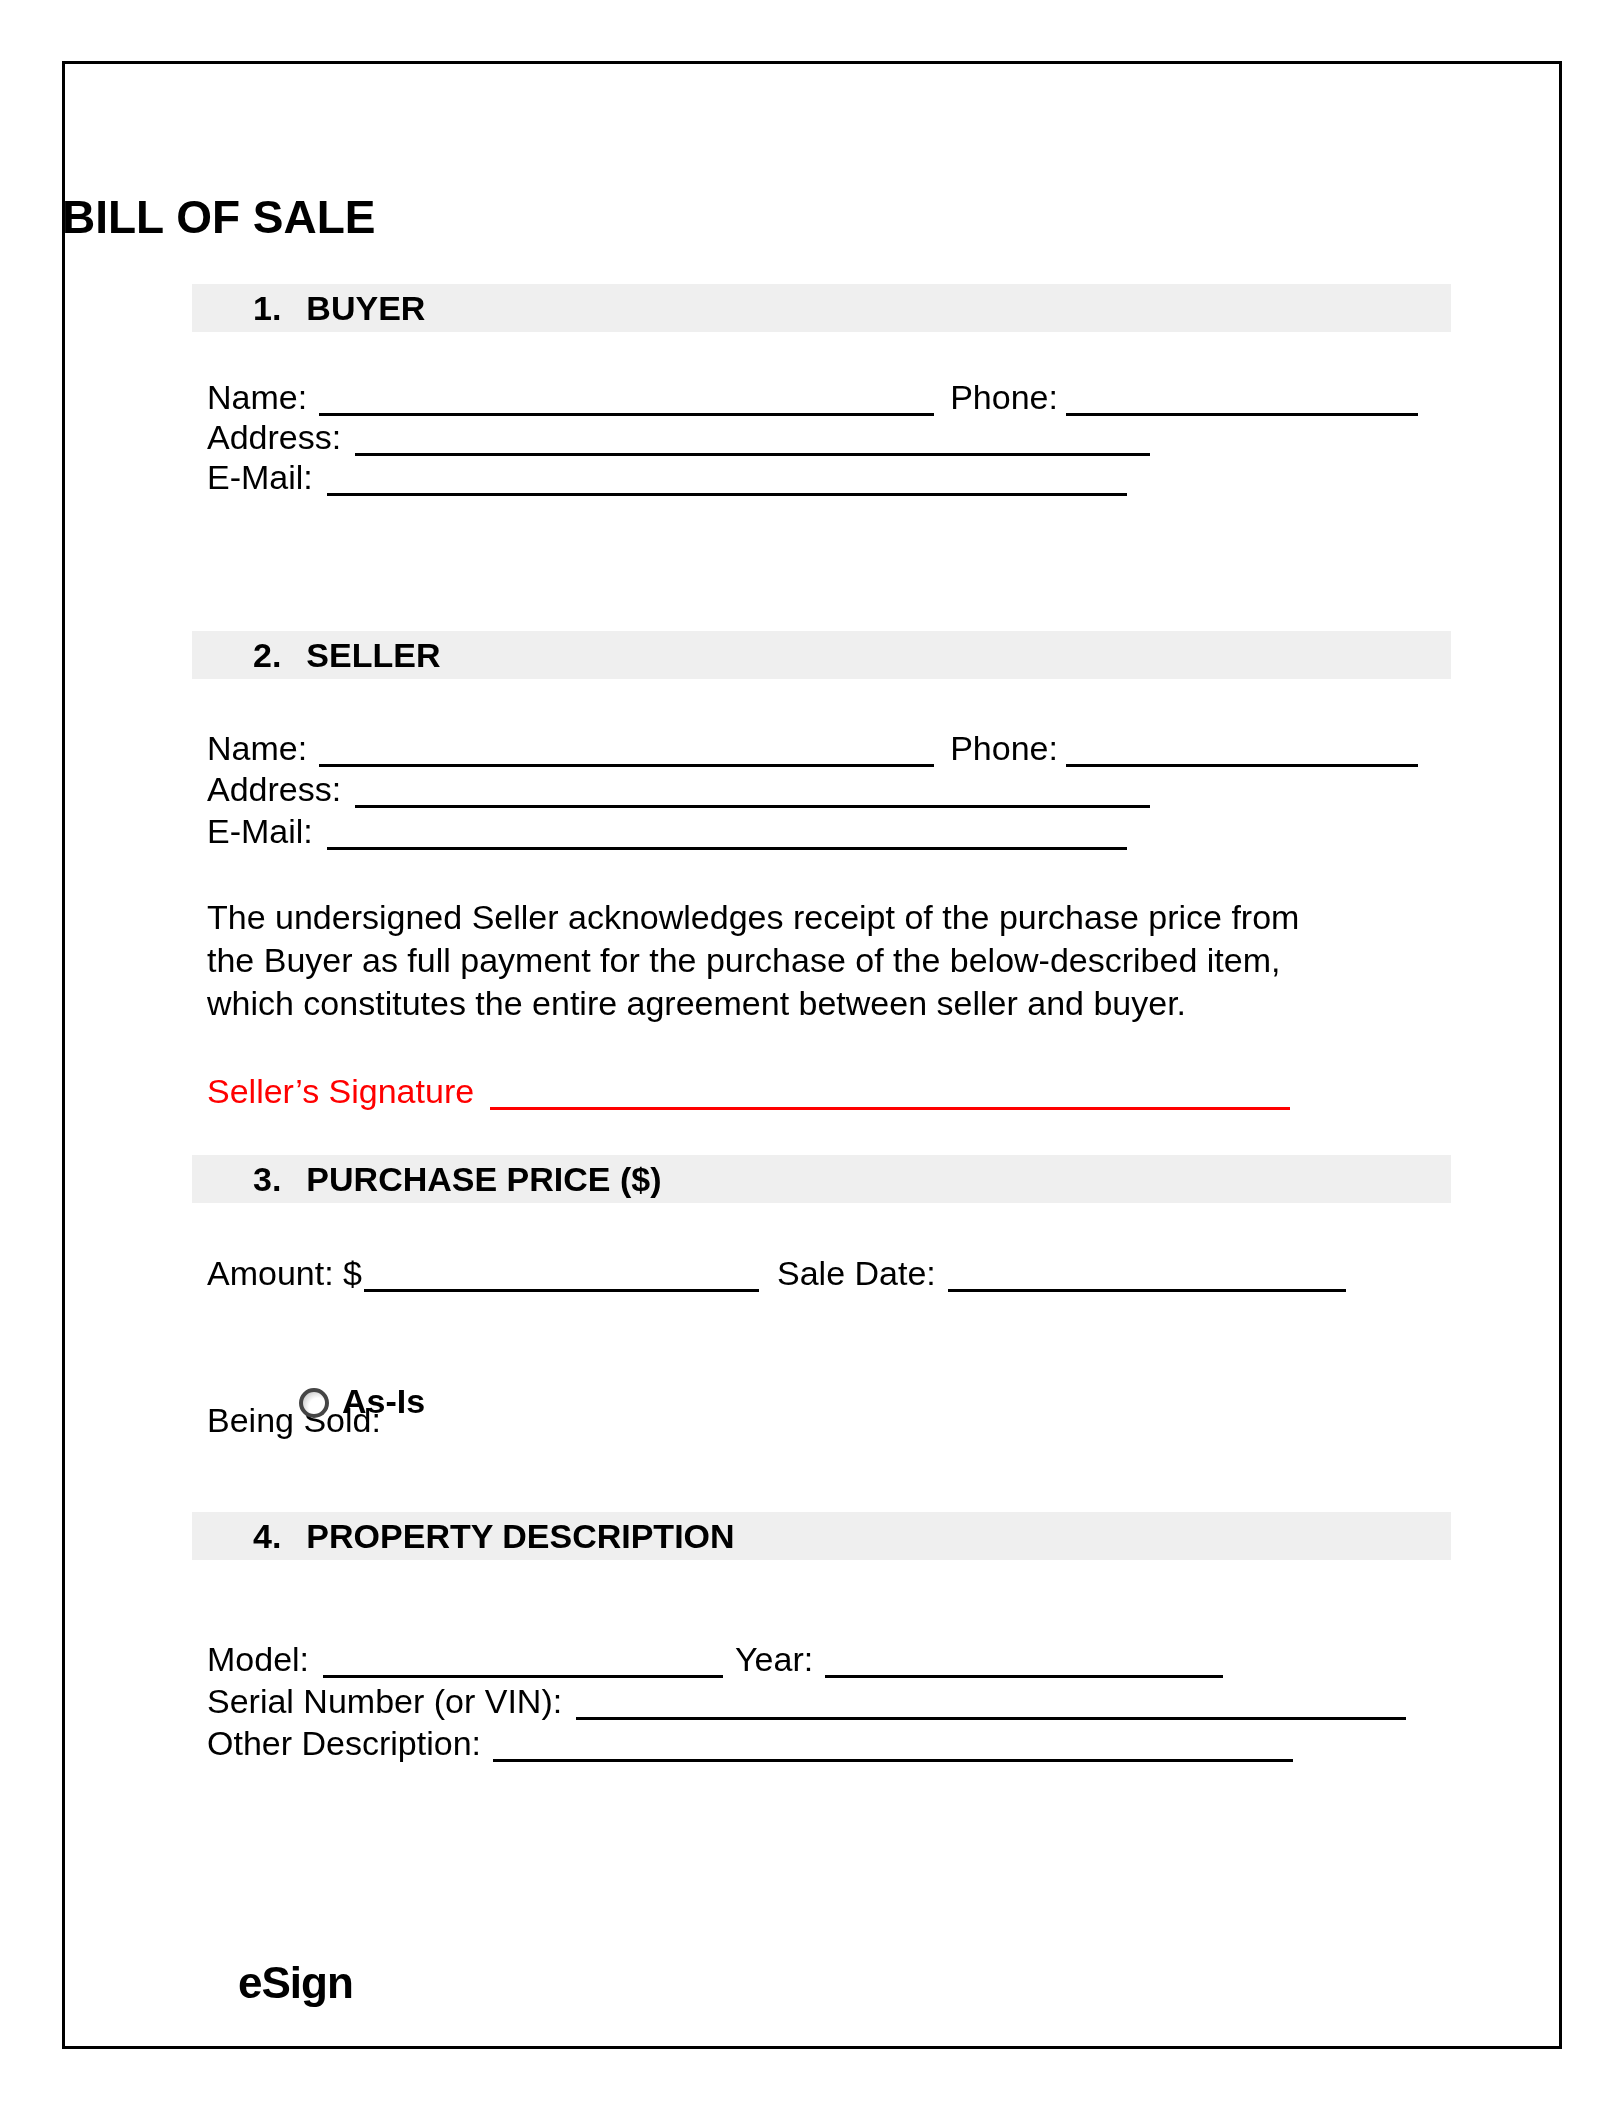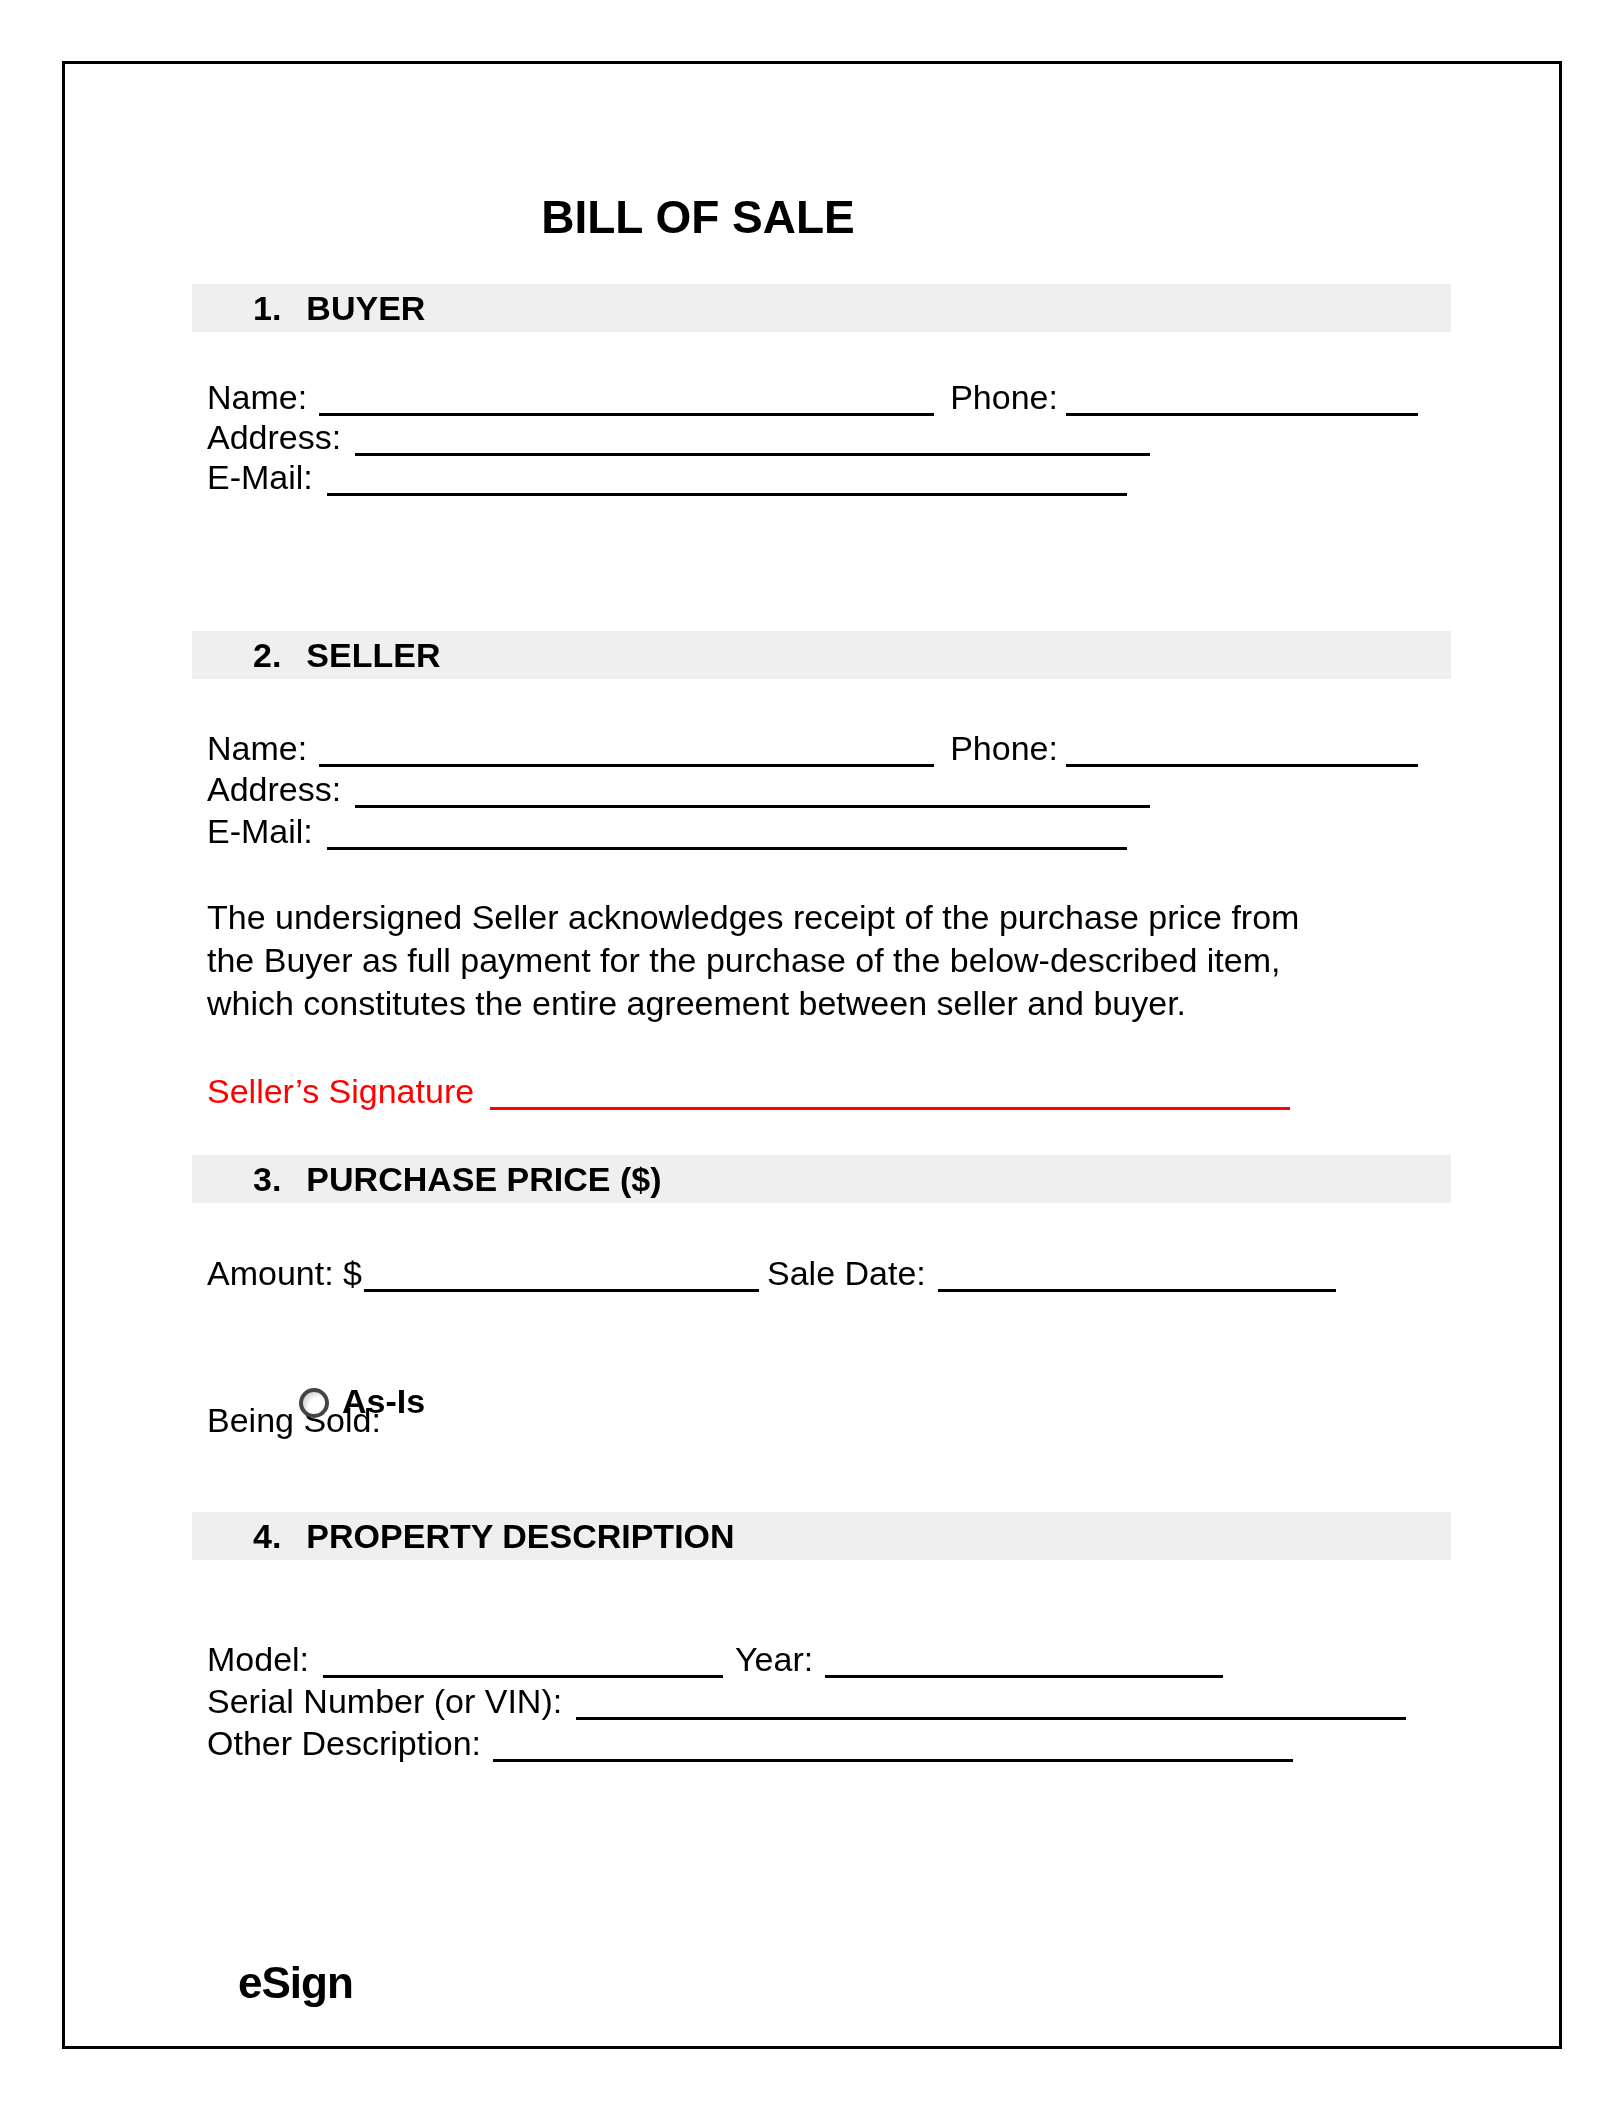--- a/index.html
+++ b/index.html
@@ -6,21 +6,21 @@
   .canvas {
     position:relative; width:1624px; height:2112px; background:#ffffff;
     font-family:"Liberation Sans", sans-serif; color:#000;
   }
   .pageborder {
     position:absolute; left:62px; top:61px; width:1494px; height:1982px;
     border:3px solid #000000;
   }
   .title {
     position:absolute; left:62px; top:192px; width:1272px;
-    text-align:center; font-size:46px; font-weight:bold; line-height:50px;
+    font-size:46px; font-weight:bold; line-height:50px;
   }
   .bar {
     position:absolute; left:192px; width:1259px; height:48px;
     background:#efefef; display:flex; align-items:center;
     font-weight:bold; font-size:34px;
   }
   .bar .num { margin-left:61px; }
   .bar .lbl { margin-left:25px; }
   .row {
     position:absolute; left:207px; font-size:34px; line-height:40px;
@@ -90,21 +90,21 @@
     <div>which constitutes the entire agreement between seller and buyer.</div>
   </div>
 
   <div class="row red" style="top:1071px"><span>Seller’s Signature</span><span class="bl" style="width:800px;margin-left:16px"></span></div>
 
   <div class="bar" style="top:1155px">
       <span class="num">3.</span>
       <span class="lbl">PURCHASE PRICE ($)</span>
     </div>
 
-  <div class="row" style="top:1253px"><span>Amount: $</span><span class="bl" style="width:395px;margin-left:2px"></span><span style="margin-left:8px">Sale Date:</span><span class="bl" style="width:398px;margin-left:12px"></span></div>
+  <div class="row" style="top:1253px"><span>Amount: $</span><span class="bl" style="width:395px;margin-left:2px"></span><span style="margin-left:18px">Sale Date:</span><span class="bl" style="width:398px;margin-left:12px"></span></div>
 
   <div class="row" style="top:1400px"><span>Being Sold:</span></div>
 
   <div class="radiorow" style="top:1381px"><span class="radio"></span><span class="b" style="margin-left:13px">As-Is</span></div>
 
 
   <div class="bar" style="top:1512px">
       <span class="num">4.</span>
       <span class="lbl">PROPERTY DESCRIPTION</span>
     </div>

